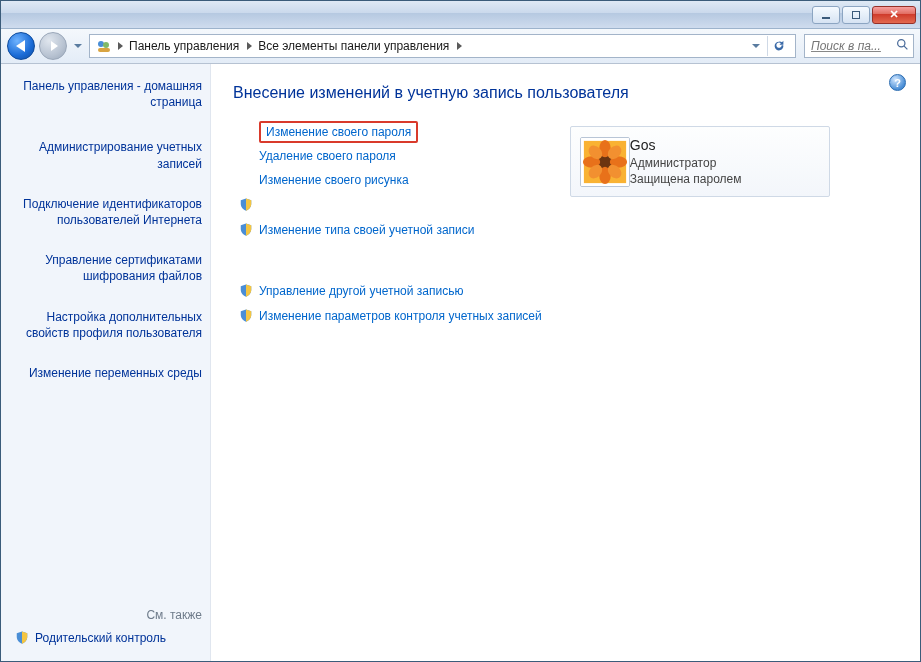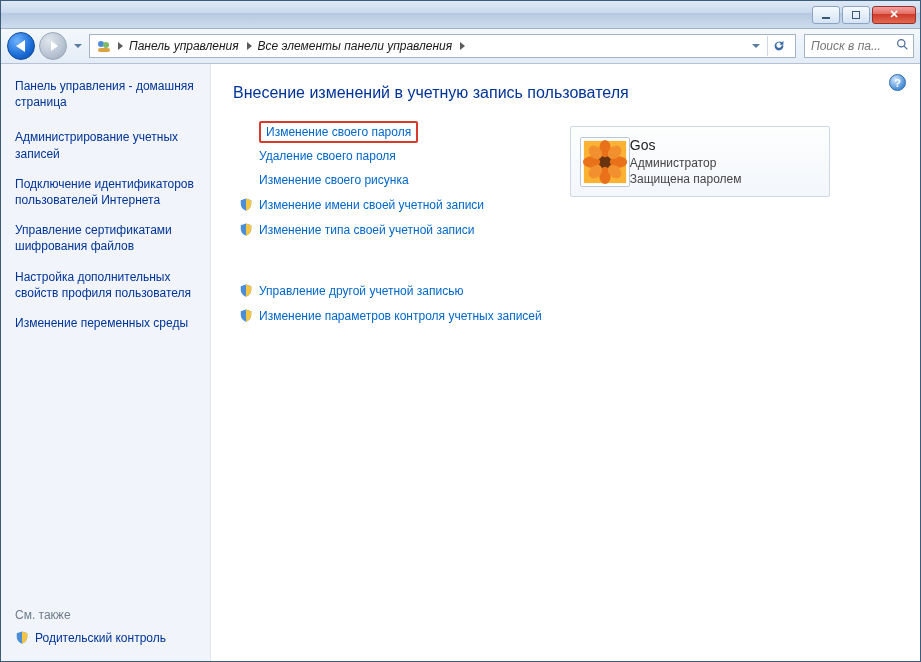--- a/index.html
+++ b/index.html
@@ -80,66 +80,66 @@
   .breadcrumbs {
     flex: 1;
     height: 24px;
     background: #fff;
     border: 1px solid #a3b4c9;
     display: flex;
     align-items: center;
     padding: 0 2px;
     gap: 0;
     overflow: hidden;
-    font-style: italic;
   }
   .bc-icon { width:16px;height:16px;margin:0 4px;display:flex;align-items:center;justify-content:center;}
   .bc-icon svg { width:16px;height:16px;}
   .bc-seg { display:flex;align-items:center;height:22px;padding:0 6px 0 4px;color:#1a1a1a;cursor:pointer;white-space:nowrap;}
   .bc-arrow { width:0;height:0;border-top:4px solid transparent;border-bottom:4px solid transparent;border-left:5px solid #5a5a5a;margin:0 2px;}
   .bc-right { margin-left:auto;display:flex;align-items:center;gap:4px;padding-right:4px;}
   .refresh-btn { width:22px;height:20px;border-left:1px solid #cfd9e6;display:flex;align-items:center;justify-content:center;cursor:pointer;}
   .search {
     width: 110px;
     height: 24px;
     border: 1px solid #a3b4c9;
     background: #fff;
     display: flex;
     align-items: center;
     padding: 0 4px;
     margin-left: 4px;
   }
   .search input {
-    flex:1;border:none;outline:none;font-style:italic;color:#888;font-size:12px;width:70px;
+    flex:1;border:none;outline:none;font-style:italic;color:#888;font-size:12px;width:70px;text-decoration:underline;
   }
   .search-icon { color:#4a6b9a; }
   .content {
     flex:1;
     display:flex;
     background:#fff;
     overflow:hidden;
   }
   .sidebar {
     width: 210px;
     background: #f1f5fb;
     border-right: 1px solid #e0e6ef;
     padding: 14px 8px 8px 14px;
     display:flex;
     flex-direction:column;
     font-size: 12px;
+    text-align: right;
   }
   .sidebar-home {
     color: #003399;
     margin-bottom: 14px;
     line-height: 1.35;
     cursor: pointer;
   }
   .sidebar-link {
     color: #003399;
-    margin: 5px 0 9px 0;
+    margin: 15px 0 9px 0;
     line-height: 1.35;
     cursor: pointer;
   }
   .sidebar-spacer { flex:1; }
   .see-also { color:#6e7b8a;margin-bottom:8px;}
   .parental { display:flex;align-items:center;gap:6px;cursor:pointer;color:#003399;padding-bottom:8px;}
   .shield {
     width:14px;height:15px;
   }
   .main {
@@ -294,21 +294,20 @@
             <span class="action-text">Удаление своего пароля</span>
           </div>
           <div class="action-link indent">
             <span class="action-text">Изменение своего рисунка</span>
           </div>
           <div class="action-link">
             <svg class="shield" viewBox="0 0 16 16">
                 <path d="M8 1l6 2v4c0 4-3 7-6 8-3-1-6-4-6-8V3z" fill="#4a8ed6"></path>
                 <path d="M8 1l6 2v4c0 4-3 7-6 8V1z" fill="#f4c542"></path>
               </svg>
-            <span class="action-text">Изменение имени своей учетной записи</span>
           </div>
           <div class="action-link">
             <svg class="shield" viewBox="0 0 16 16">
                 <path d="M8 1l6 2v4c0 4-3 7-6 8-3-1-6-4-6-8V3z" fill="#4a8ed6"></path>
                 <path d="M8 1l6 2v4c0 4-3 7-6 8V1z" fill="#f4c542"></path>
               </svg>
             <span class="action-text">Изменение типа своей учетной записи</span>
           </div>
 
           <div class="action-group-gap"></div>

